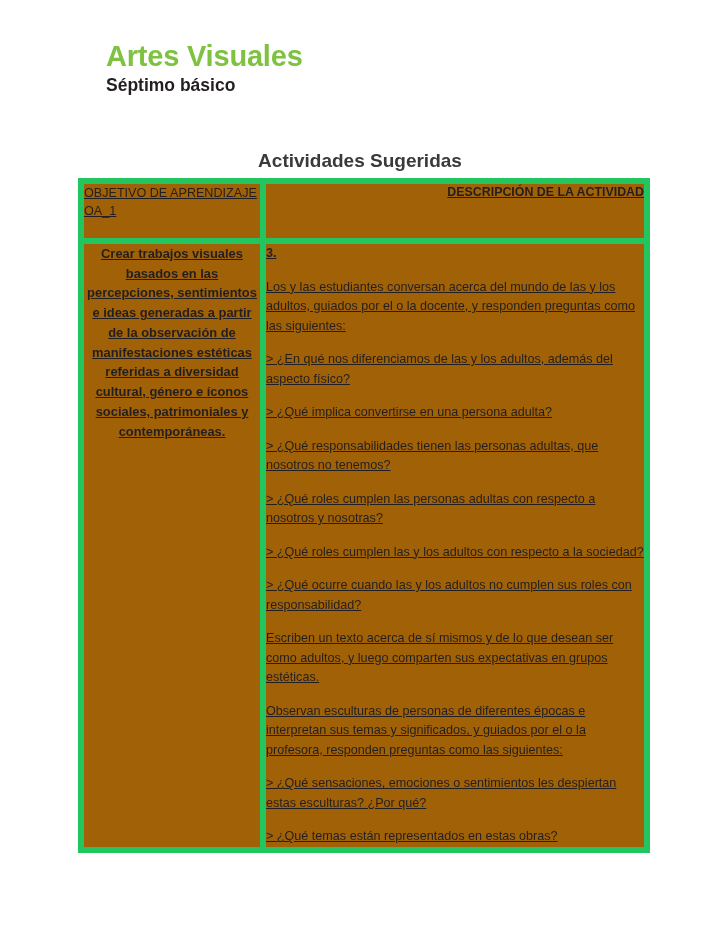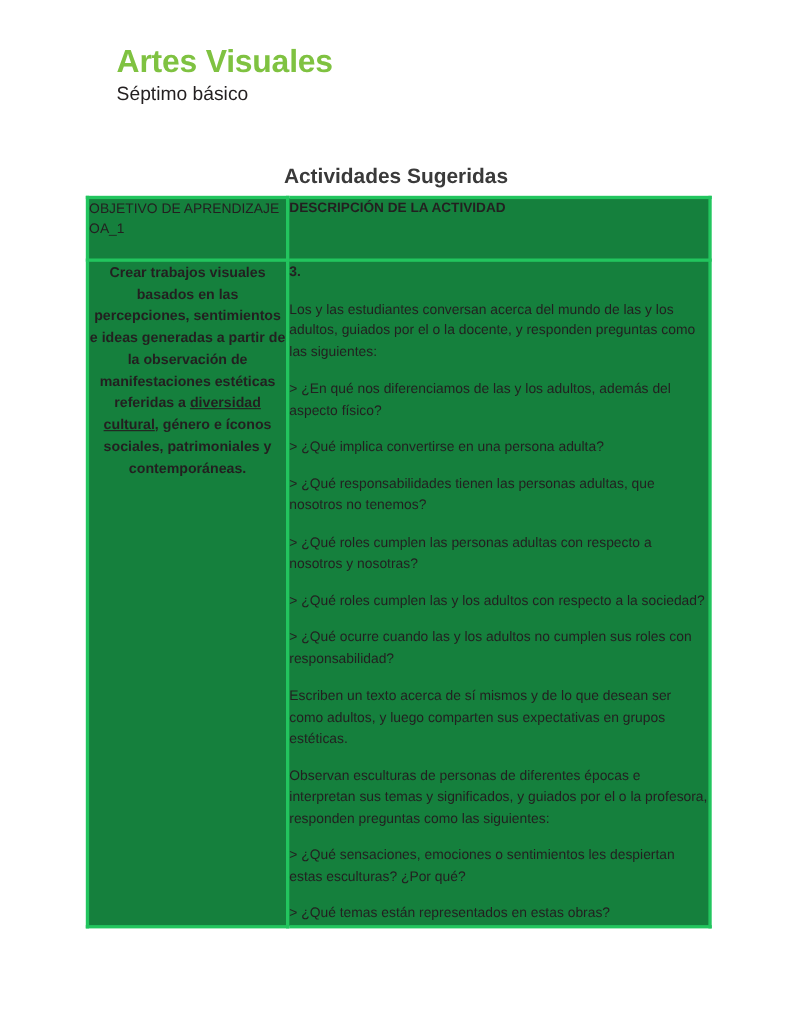--- a/index.html
+++ b/index.html
@@ -46,21 +46,21 @@
     font-weight: bold;
     line-height: 1.08;
     color: #7FC241;
     letter-spacing: -0.2px;
     margin: 0;
     white-space: nowrap;
   }
 
   .grade-title {
     font-size: 17.5px;
-    font-weight: normal;
+    font-weight: bold;
     line-height: 1.15;
     color: #231f20;
     margin: 3px 0 0 0;
     white-space: nowrap;
   }
 
   .header-right {
     position: absolute;
     right: 112px;
     top: 52px;
@@ -104,45 +104,46 @@
     left: 78px;
     top: 178px;
     width: 566px;
     border-collapse: collapse;
     table-layout: fixed;
     background: #ffffff;
   }
 
   .activities-table th,
   .activities-table td {
-    border: 3px solid #22c55e;
+    border: 6px solid #22c55e;
     vertical-align: top;
     padding: 0;
-    background: #15803d;
+    background: #a16207;
+    text-decoration: underline;
   }
 
   .col-objective { width: 182px; }
   .col-description { width: 384px; }
 
   thead th {
     height: 54px;
   }
 
   .th-objective {
     padding: 8px 8px 8px 9px;
     text-align: left;
     font-size: 12.6px;
     font-weight: normal;
     line-height: 1.45;
     color: #231f20;
   }
 
   .th-description {
     padding: 8px 8px 8px 8px;
-    text-align: left;
+    text-align: right;
     font-size: 12.4px;
     font-weight: bold;
     line-height: 1.45;
     color: #231f20;
   }
 
   .td-objective {
     padding: 9px 9px 12px 9px;
     font-size: 12.9px;
     font-weight: bold;

